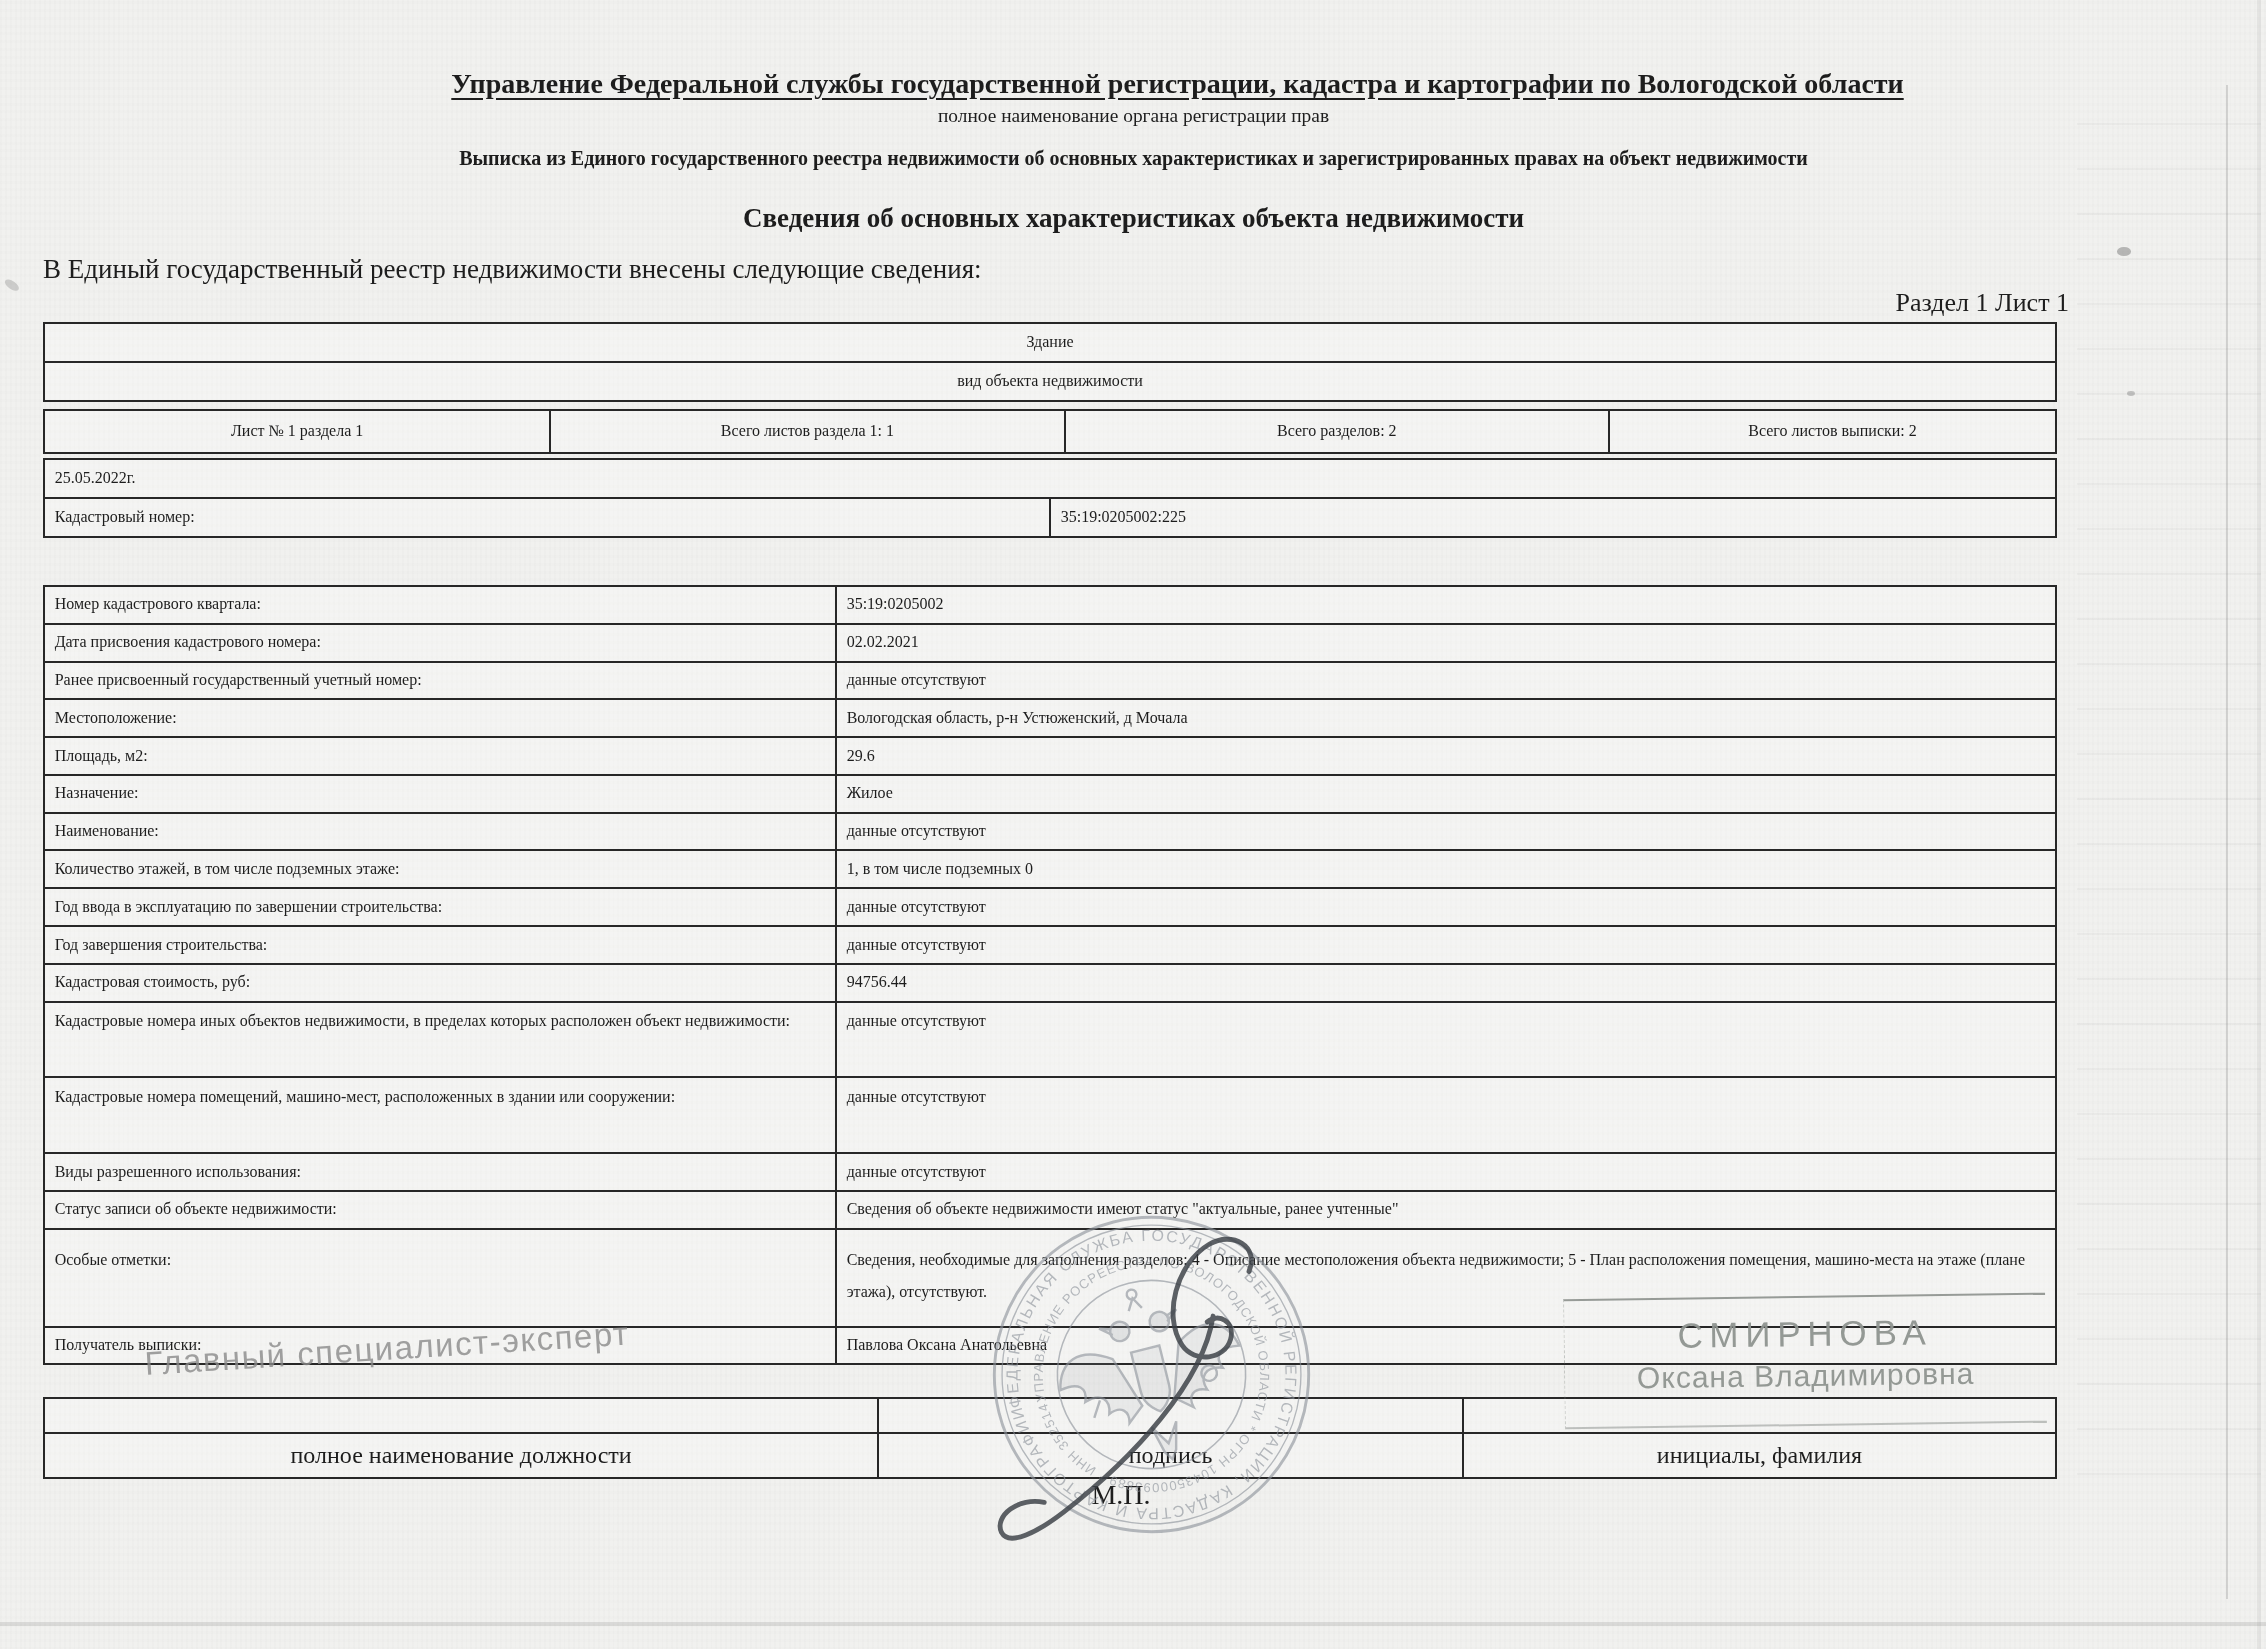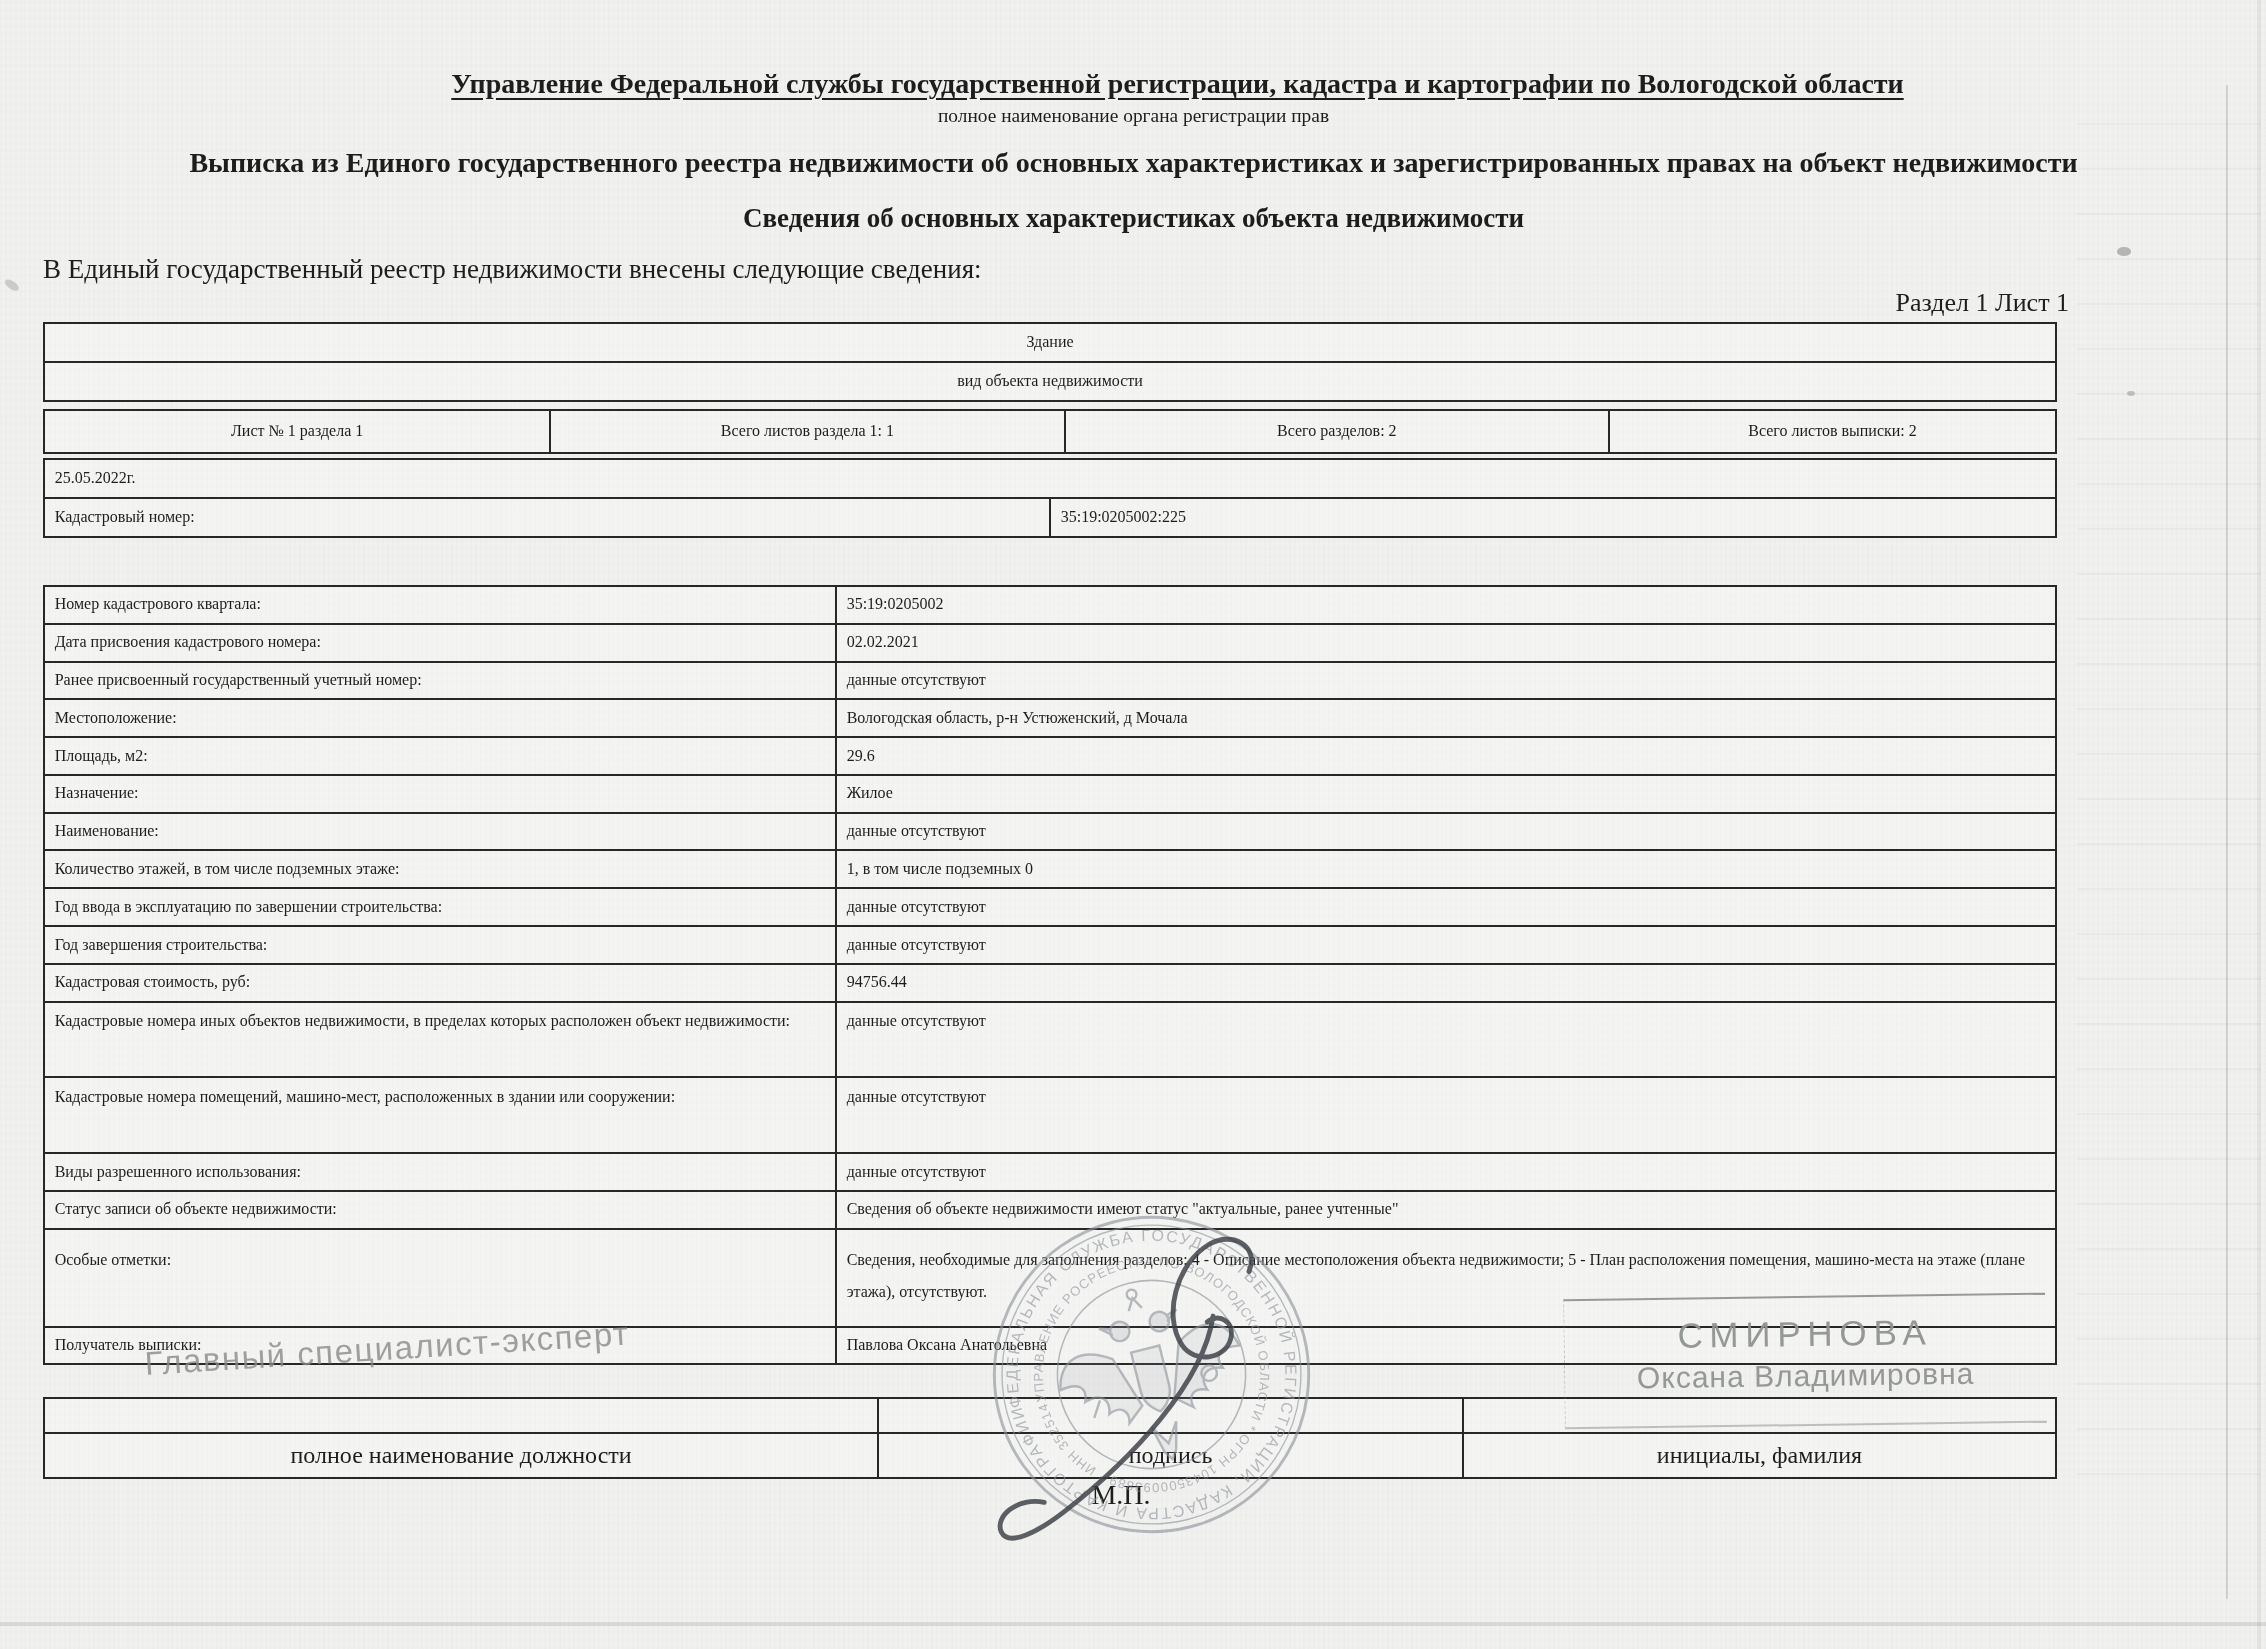--- a/index.html
+++ b/index.html
@@ -15,21 +15,21 @@
     position:absolute;inset:0;
     background:
       repeating-linear-gradient(90deg, rgba(0,0,0,0.012) 0 1.9px, rgba(255,255,255,0.012) 1.9px 4.9px),
       repeating-linear-gradient(0deg, rgba(0,0,0,0.008) 0 2.9px, rgba(255,255,255,0.01) 2.9px 7.8px),
       #f1f1ef;
   }
   .abs{position:absolute;}
   .centered{left:0;width:2267px;text-align:center;}
   .hdr-org{top:68px;font-size:28px;font-weight:bold;text-decoration:underline;text-underline-offset:4.9px;padding-left:44px;}
   .hdr-cap{top:105px;font-size:19.4px;}
-  .doc-title{top:147px;font-size:28px;font-weight:bold;text-align:center;}
+  .doc-title{top:147px;font-size:20px;font-weight:bold;text-align:center;}
   .sec-title{top:203px;font-size:27px;font-weight:bold;}
   .intro{top:254px;left:43px;font-size:27px;}
   .sheet-label{top:288px;right:198px;font-size:26px;text-align:right;}
 
   table.t{border-collapse:collapse;table-layout:fixed;background:rgba(255,255,255,0.25);}
   table.t, table.t td{border:2.9px solid #272727;}
   table.t td{font-size:16px;padding:1.9px 9.7px;vertical-align:middle;line-height:1.3;}
   .tc{text-align:center;}
   .w{width:2014px;}
 

